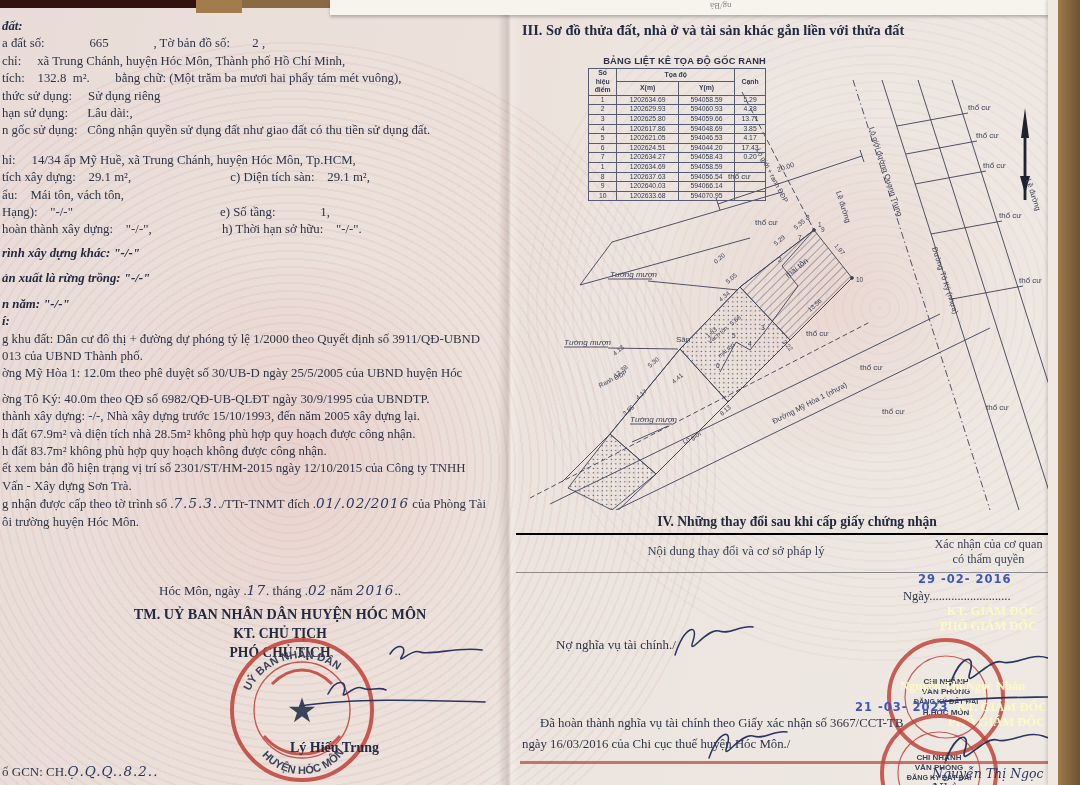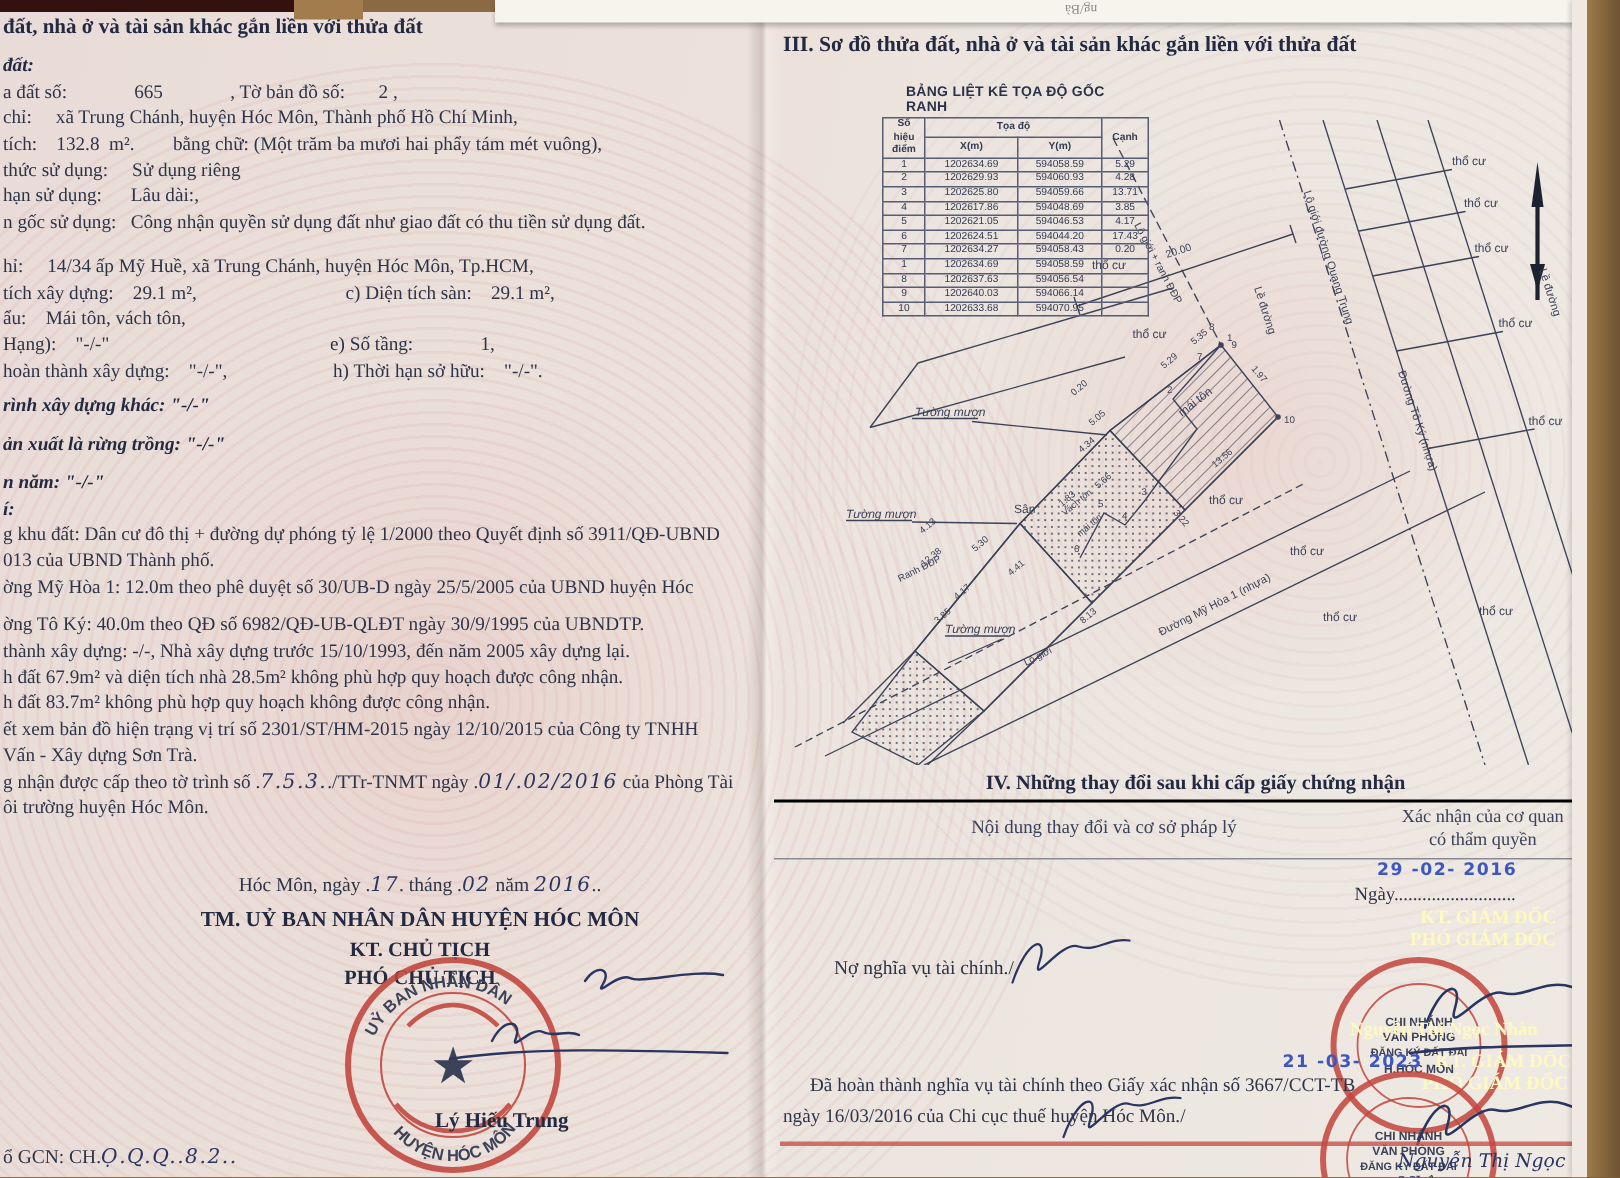--- a/index.html
+++ b/index.html
@@ -34,21 +34,21 @@
   .sign{position:absolute;left:60px;top:582px;width:440px;text-align:center;}
   .sign .date{font-size:13px;}
   .sign .t1{font-weight:bold;font-size:14.2px;margin-top:7px;color:#232940;}
   .sign .t2{font-weight:bold;font-size:13.6px;margin-top:3px;color:#232940;}
   .signname{position:absolute;left:290px;top:740px;font-weight:bold;font-size:14px;color:#232940;}
   .gcn{position:absolute;left:2px;top:763px;font-size:13px;}
 
   
   .r-title{position:absolute;left:522px;top:22px;width:540px;font-weight:bold;font-size:14.4px;color:#232940;}
   .tbl-wrap{position:absolute;left:588px;top:56px;width:178px;font-family:"Liberation Sans",sans-serif;}
-  .tbl-title{font-weight:bold;font-size:9.3px;text-align:left;letter-spacing:.2px;color:#2b3147;margin-left:16px;}
+  .tbl-title{font-weight:bold;font-size:9.3px;text-align:right;letter-spacing:.2px;color:#2b3147;}
   table.coord{border-collapse:collapse;width:100%;margin-top:2px;}
   table.coord th,table.coord td{border:.8px solid #565c72;font-size:6.8px;padding:0 2px;text-align:center;
       color:#333a52;height:8.6px;line-height:8.6px;font-weight:normal;}
   table.coord th{font-weight:bold;}
   table.coord tr.sep td{border-top:1.6px solid #565c72;}
   svg text{font-family:"Liberation Sans",sans-serif;fill:#3c4258;}
   .map{position:absolute;left:520px;top:80px;}
 
   
   .s4{position:absolute;left:516px;top:512px;width:562px;}
@@ -69,21 +69,20 @@
 <div class="scene">
 
   <div class="doc">
     <div class="guil g1"></div>
     <div class="guil g2"></div>
     <div class="blob" style="left:40px;top:260px;width:500px;height:380px;"></div>
     <div class="blob" style="left:600px;top:120px;width:460px;height:330px;"></div>
   </div>
 
   <div class="pl">
-    <div class="ln b">đất, nhà ở và tài sản khác gắn liền với thửa đất</div>
     <div class="ln bi mt8">đất:</div>
     <div class="ln">a đất số:              665              , Tờ bản đồ số:       2 ,</div>
     <div class="ln">chỉ:     xã Trung Chánh, huyện Hóc Môn, Thành phố Hồ Chí Minh,</div>
     <div class="ln">tích:    132.8  m².        bằng chữ: (Một trăm ba mươi hai phẩy tám mét vuông),</div>
     <div class="ln">thức sử dụng:     Sử dụng riêng</div>
     <div class="ln">hạn sử dụng:      Lâu dài:,</div>
     <div class="ln">n gốc sử dụng:   Công nhận quyền sử dụng đất như giao đất có thu tiền sử dụng đất.</div>
     <div class="ln mt12">hỉ:     14/34 ấp Mỹ Huề, xã Trung Chánh, huyện Hóc Môn, Tp.HCM,</div>
     <div class="ln">tích xây dựng:    29.1 m²,                               c) Diện tích sàn:    29.1 m²,</div>
     <div class="ln">ẩu:    Mái tôn, vách tôn,</div>
@@ -95,21 +94,21 @@
     <div class="ln bi">í:</div>
     <div class="ln">g khu đất: Dân cư đô thị + đường dự phóng tỷ lệ 1/2000 theo Quyết định số 3911/QĐ-UBND</div>
     <div class="ln">013 của UBND Thành phố.</div>
     <div class="ln">ờng Mỹ Hòa 1: 12.0m theo phê duyệt số 30/UB-D ngày 25/5/2005 của UBND huyện Hóc</div>
     <div class="ln mt8">ờng Tô Ký: 40.0m theo QĐ số 6982/QĐ-UB-QLĐT ngày 30/9/1995 của UBNDTP.</div>
     <div class="ln">thành xây dựng: -/-, Nhà xây dựng trước 15/10/1993, đến năm 2005 xây dựng lại.</div>
     <div class="ln">h đất 67.9m² và diện tích nhà 28.5m² không phù hợp quy hoạch được công nhận.</div>
     <div class="ln">h đất 83.7m² không phù hợp quy hoạch không được công nhận.</div>
     <div class="ln">ết xem bản đồ hiện trạng vị trí số 2301/ST/HM-2015 ngày 12/10/2015 của Công ty TNHH</div>
     <div class="ln">Vấn - Xây dựng Sơn Trà.</div>
-    <div class="ln"><span>g nhận được cấp theo tờ trình số .</span><span class="hw">7.5.3.</span><span>./TTr-TNMT ngày .</span><span class="hw">01/.02/2016</span><span> của Phòng Tài</span></div>
+    <div class="ln"><span>g nhận được cấp theo tờ trình số .</span><span class="hw">7.5.3.</span><span>./TTr-TNMT đích .</span><span class="hw">01/.02/2016</span><span> của Phòng Tài</span></div>
     <div class="ln">ôi trường huyện Hóc Môn.</div>
   </div>
 
   <div class="sign">
     <div class="date"><span>Hóc Môn, ngày .</span><span class="hw">17</span><span>. tháng .</span><span class="hw">02</span><span> năm </span><span class="hw">2016</span><span>..</span></div>
     <div class="t1">TM. UỶ BAN NHÂN DÂN HUYỆN HÓC MÔN</div>
     <div class="t2">KT. CHỦ TỊCH</div>
     <div class="t2">PHÓ CHỦ TỊCH</div>
   </div>
 

